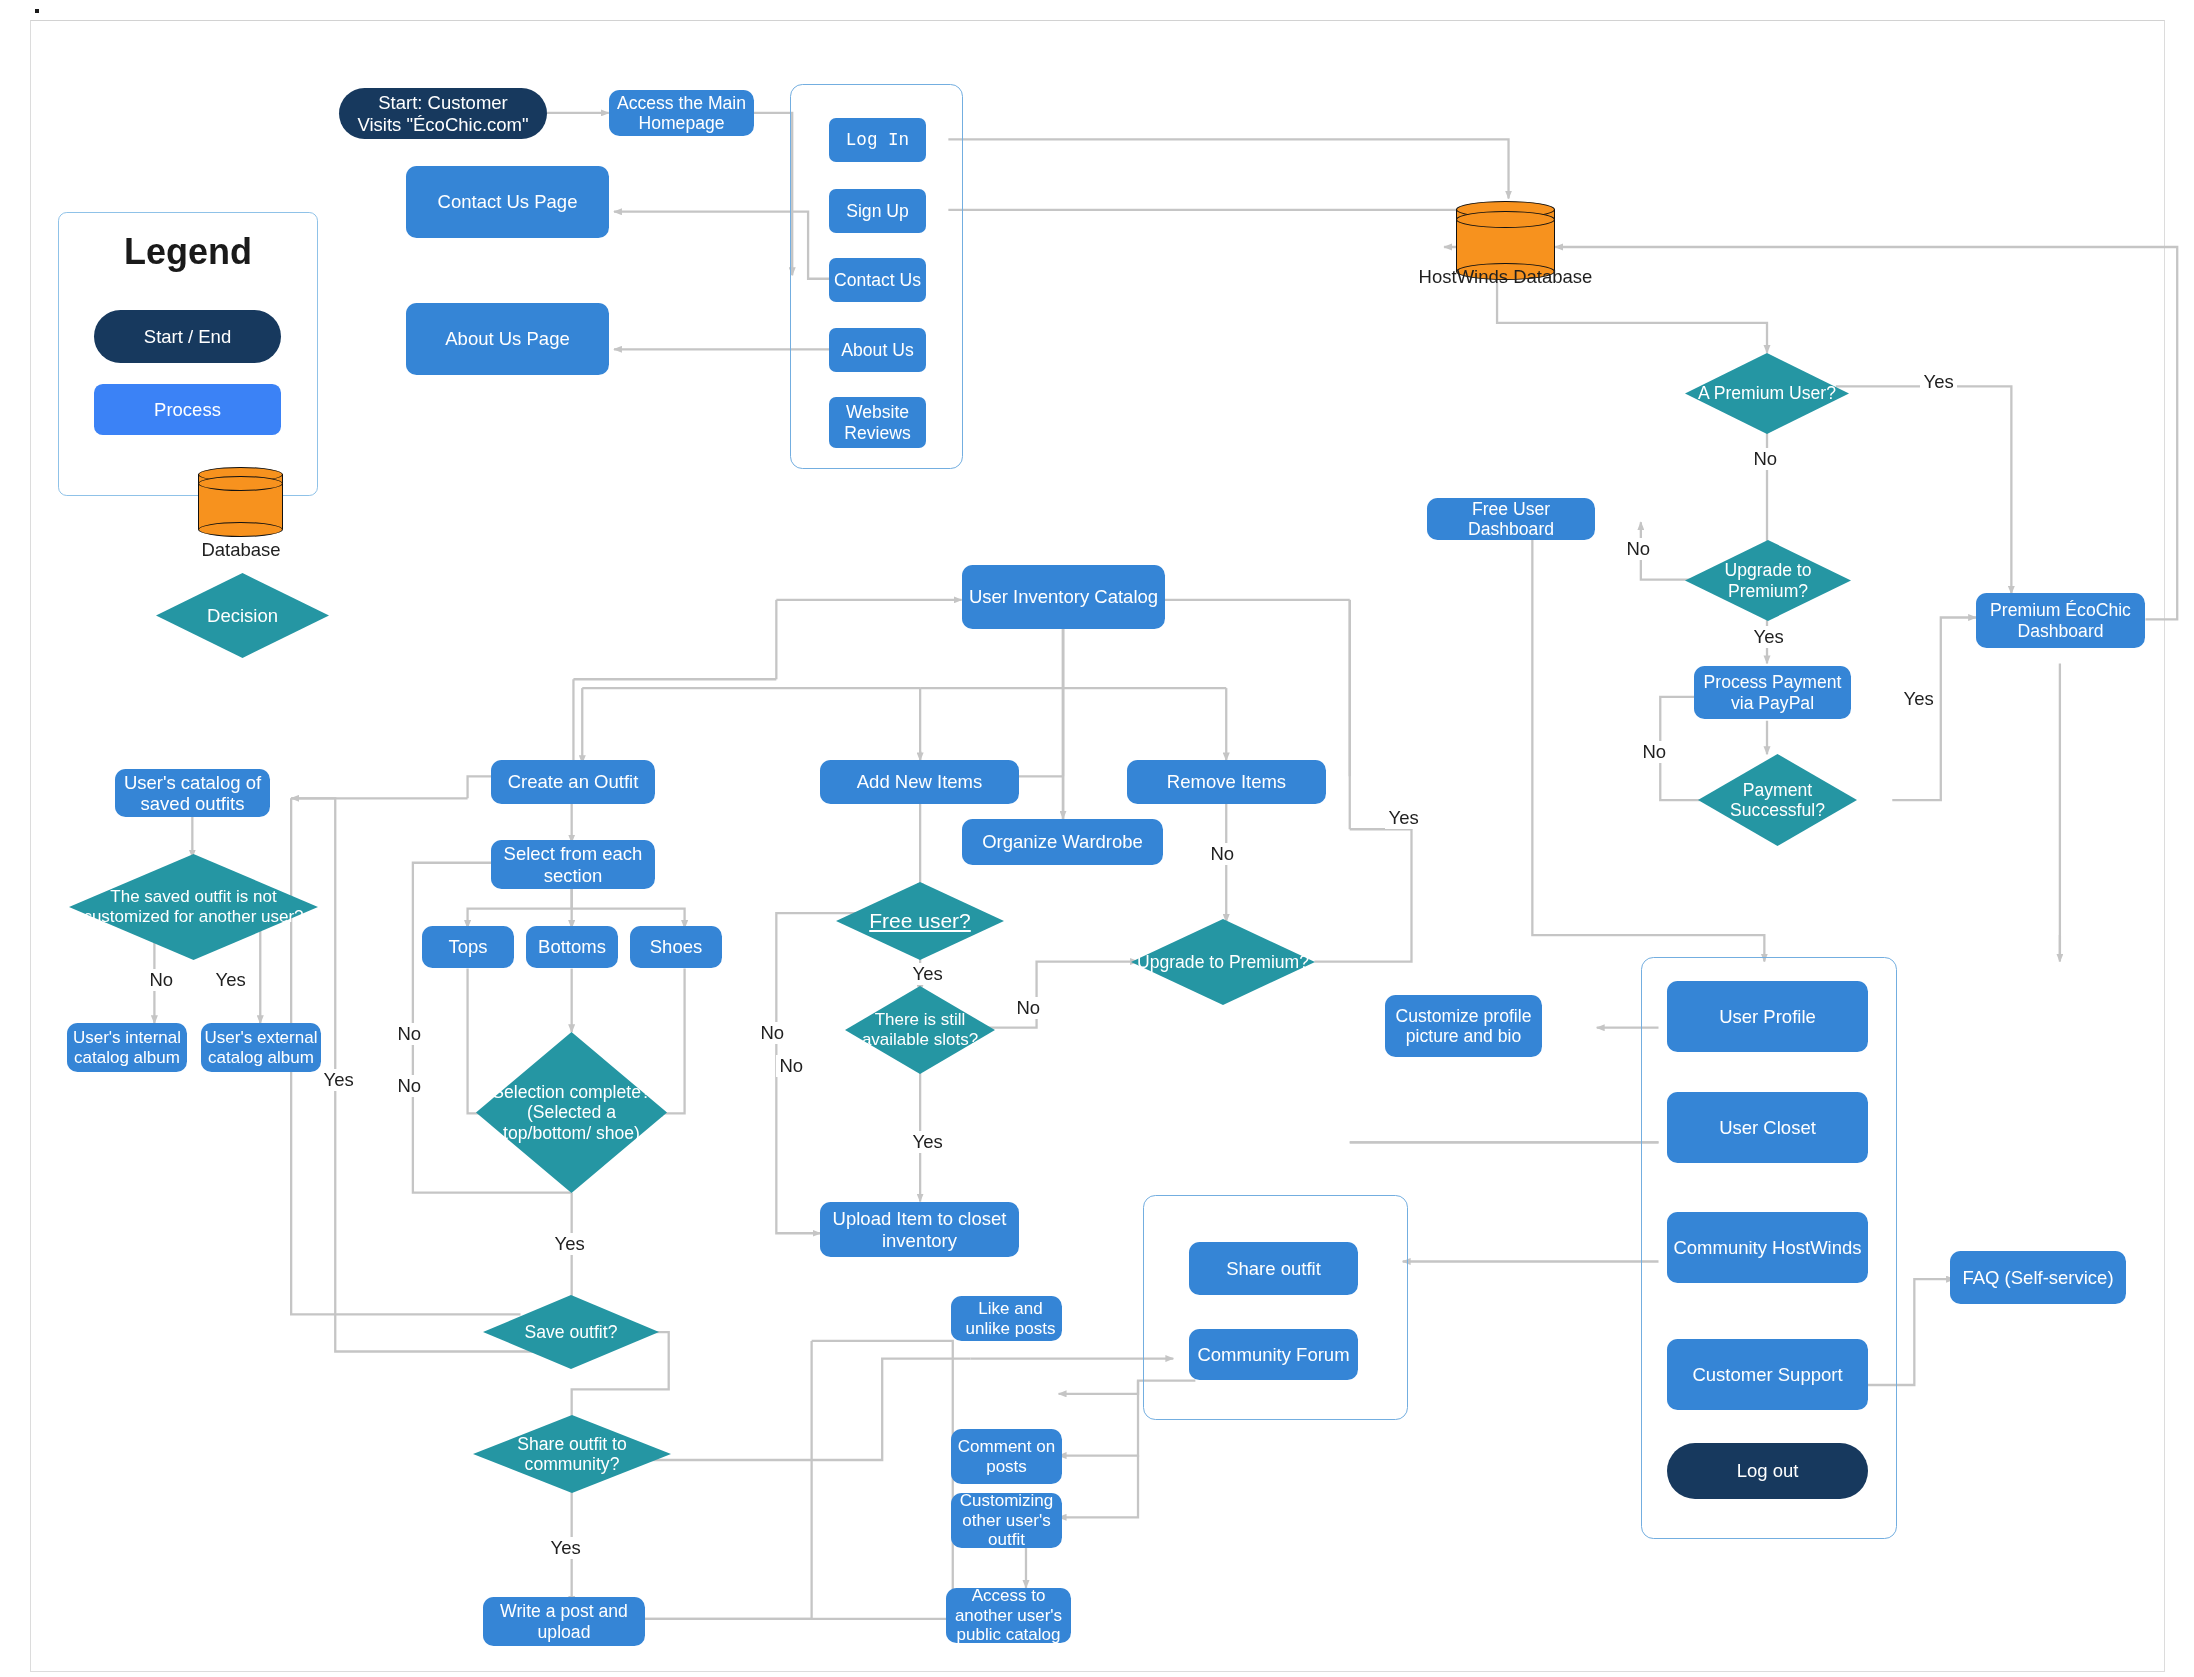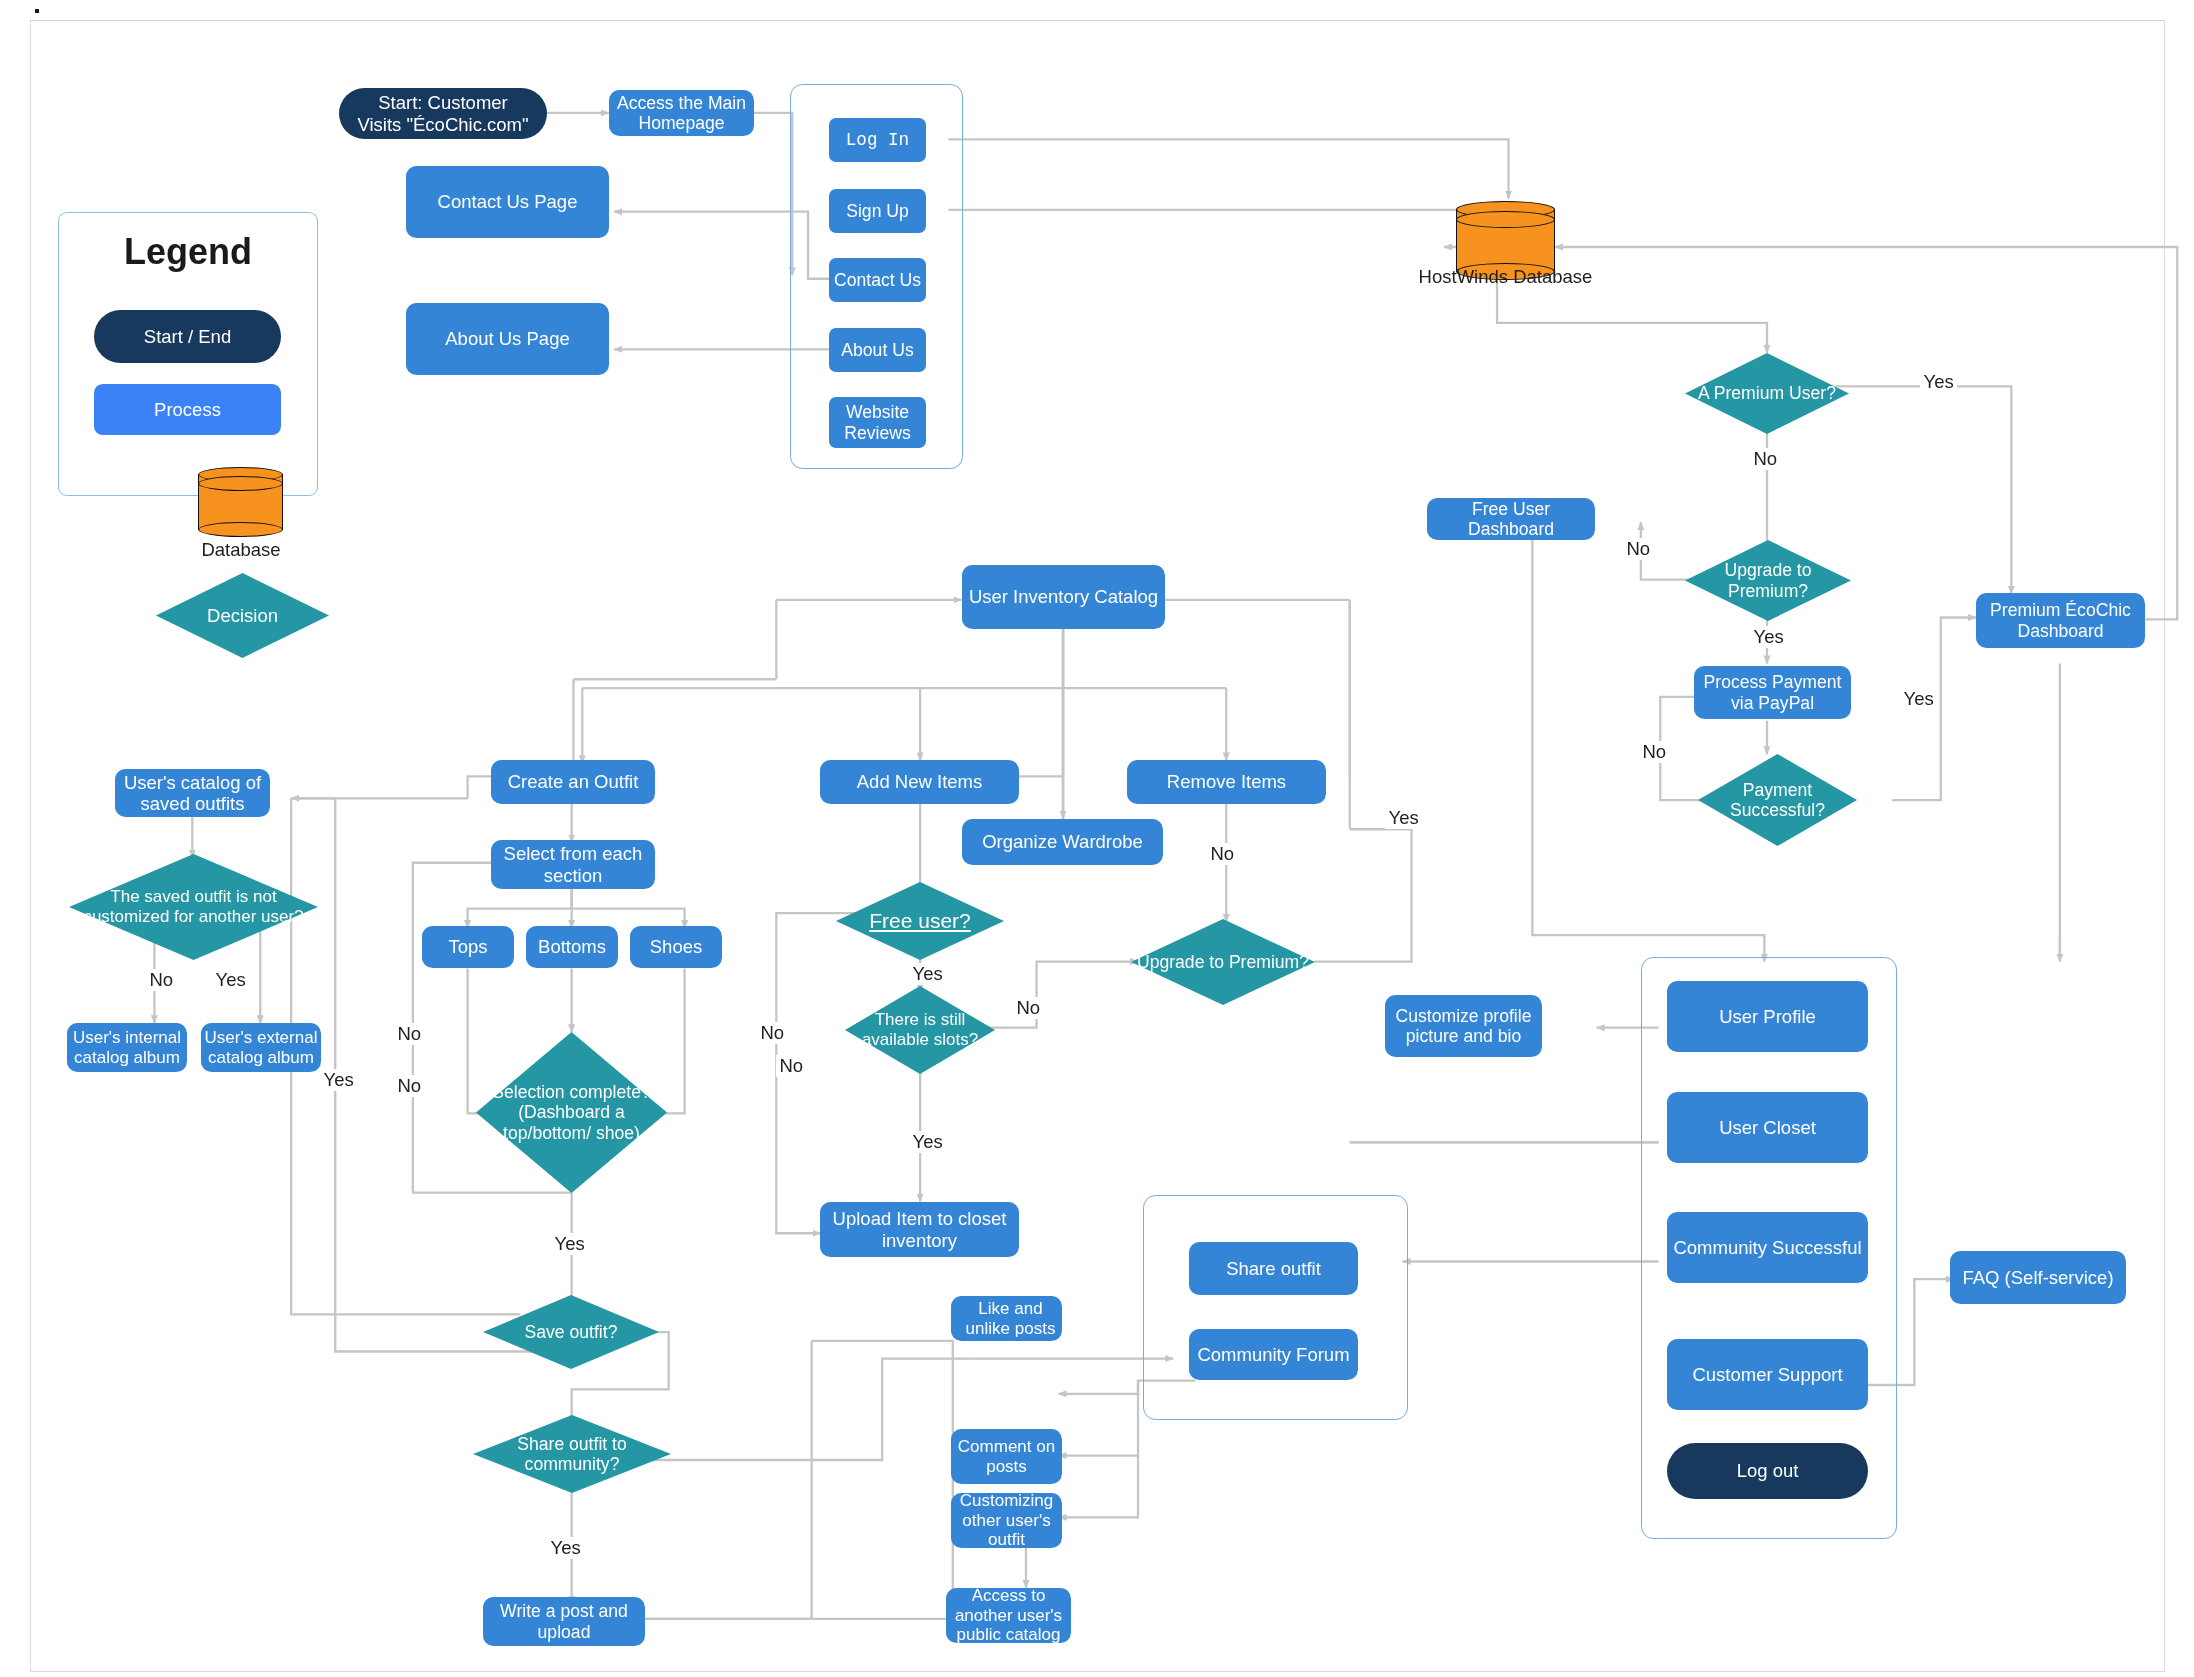--- a/index.html
+++ b/index.html
@@ -241,21 +241,21 @@
   <div class="node proc" style="left:1127px;top:760px;width:199px;height:44px;font-size:18.5px;">Remove Items</div>
   <div class="node proc" style="left:962px;top:819px;width:201px;height:46px;font-size:18.5px;">Organize Wardrobe</div>
 
   <div class="node proc" style="left:491px;top:840px;width:164px;height:49px;font-size:18.5px;">Select from each section</div>
   <div class="node proc" style="left:422px;top:926px;width:92px;height:42px;font-size:18.5px;">Tops</div>
   <div class="node proc" style="left:526px;top:926px;width:92px;height:42px;font-size:18.5px;">Bottoms</div>
   <div class="node proc" style="left:630px;top:926px;width:92px;height:42px;font-size:18.5px;">Shoes</div>
 
   <div class="dia" style="left:476px;top:1032px;width:191px;height:161px;">
     <div class="shape"></div>
-      <div class="lbl" style="font-size:17.6px;">Selection complete? (Dashboard a top/bottom/ shoe)</div>
+      <div class="lbl" style="font-size:17.6px;">Selection complete? (Selected a top/bottom/ shoe)</div>
   </div>
 
   <div class="dia" style="left:836px;top:882px;width:168px;height:78px;">
     <div class="shape"></div>
       <div class="lbl" style="font-size:21px;text-decoration:underline;">Free user?</div>
   </div>
   <div class="dia" style="left:845px;top:986px;width:150px;height:88px;">
     <div class="shape"></div>
       <div class="lbl" style="font-size:17px;">There is still available slots?</div>
   </div>
@@ -289,21 +289,21 @@
 
   <div class="node proc" style="left:951px;top:1296px;width:111px;height:45px;font-size:17px;padding-left:8px;">Like and unlike posts</div>
   <div class="node proc" style="left:951px;top:1429px;width:111px;height:55px;font-size:17px;">Comment on posts</div>
   <div class="node proc" style="left:951px;top:1493px;width:111px;height:55px;font-size:17px;">Customizing other user's outfit</div>
   <div class="node proc" style="left:946px;top:1588px;width:125px;height:55px;font-size:17px;">Access to another user's public catalog</div>
 
   <div class="group" style="left:1641px;top:957px;width:256px;height:582px;"></div>
   <div class="node proc" style="left:1385px;top:995px;width:157px;height:62px;font-size:17.6px;">Customize profile picture and bio</div>
   <div class="node proc" style="left:1667px;top:981px;width:201px;height:71px;font-size:18.5px;">User Profile</div>
   <div class="node proc" style="left:1667px;top:1092px;width:201px;height:71px;font-size:18.5px;">User Closet</div>
-  <div class="node proc" style="left:1667px;top:1212px;width:201px;height:71px;font-size:18.5px;">Community Successful</div>
+  <div class="node proc" style="left:1667px;top:1212px;width:201px;height:71px;font-size:18.5px;">Community HostWinds</div>
   <div class="node proc" style="left:1667px;top:1339px;width:201px;height:71px;font-size:18.5px;">Customer Support</div>
   <div class="node term" style="left:1667px;top:1443px;width:201px;height:56px;font-size:18.5px;">Log out</div>
   <div class="node proc" style="left:1950px;top:1251px;width:176px;height:53px;font-size:18.5px;">FAQ (Self-service)</div>
 
   <div class="elab" style="left:1920px;top:371px;font-size:18.5px;">Yes</div>
   <div class="elab" style="left:1750px;top:448px;font-size:18.5px;">No</div>
   <div class="elab" style="left:1623px;top:538px;font-size:18.5px;">No</div>
   <div class="elab" style="left:1750px;top:626px;font-size:18.5px;">Yes</div>
   <div class="elab" style="left:1639px;top:741px;font-size:18.5px;">No</div>
   <div class="elab" style="left:1900px;top:688px;font-size:18.5px;">Yes</div>

